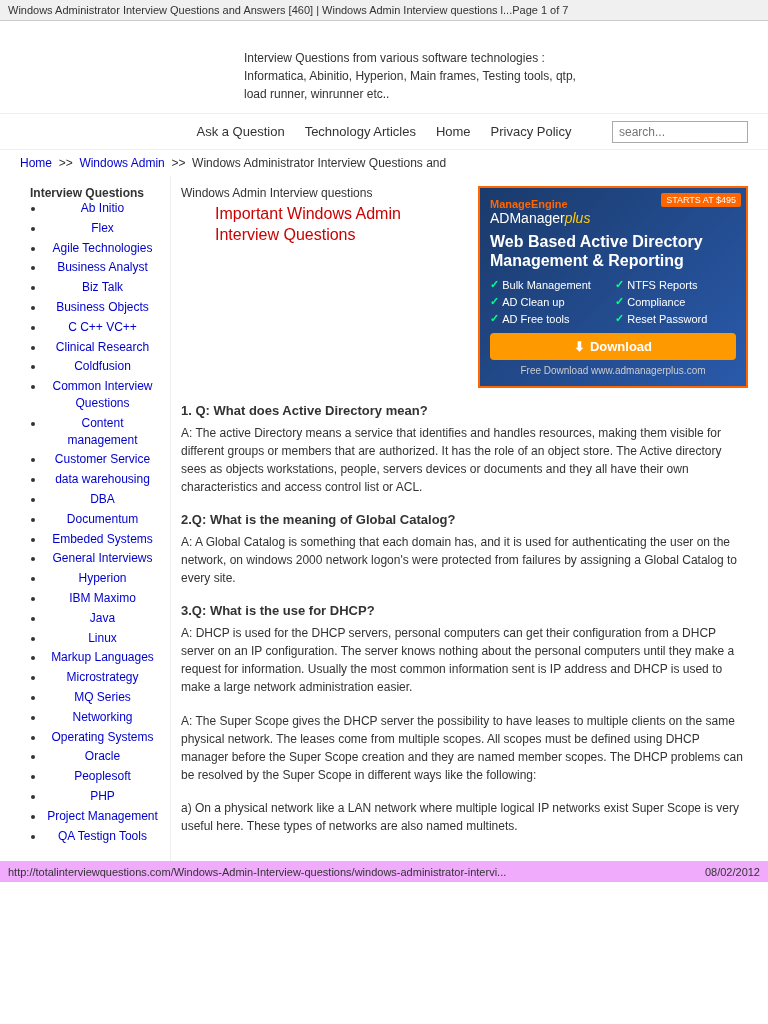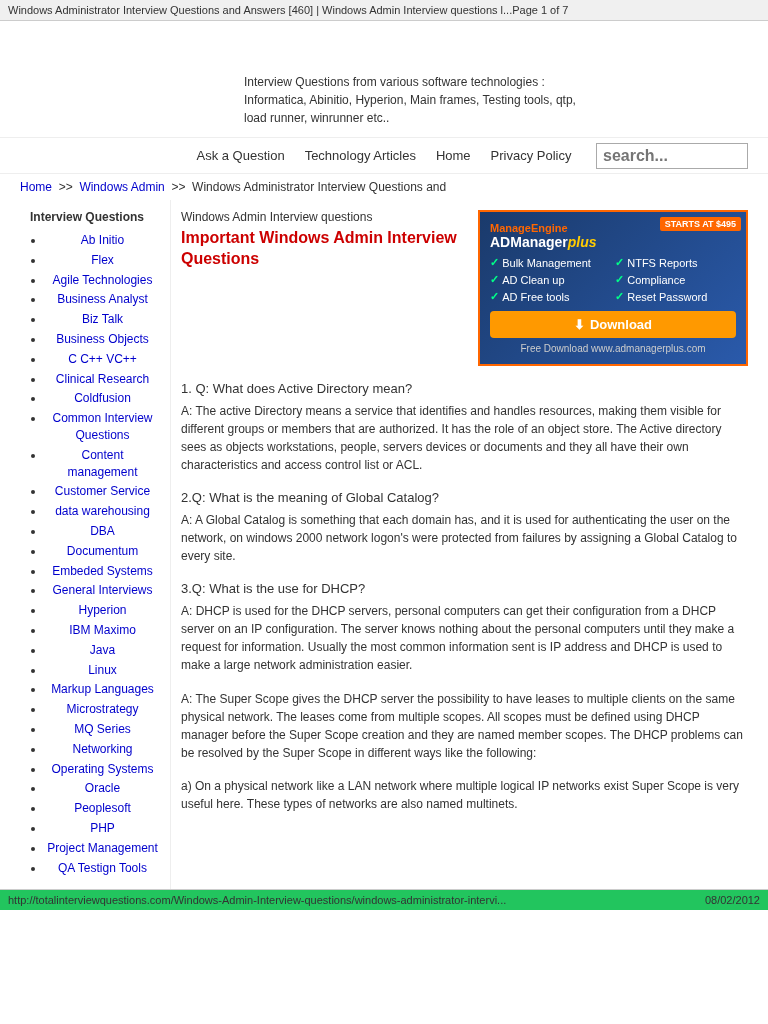--- a/index.html
+++ b/index.html
@@ -13,21 +13,20 @@
       color: #333;
       display: flex;
       justify-content: flex-start;
     }
 
     #main-wrapper { padding: 0; }
 
     #header-section {
       text-align: center;
       padding: 28px 20px 10px 20px;
-      margin-top: 24px;
     }
     #header-tagline {
       font-size: 12px;
       color: #333;
       line-height: 1.5;
       max-width: 400px;
       margin: 0 auto;
       text-align: left;
       padding-left: 60px;
     }
@@ -51,24 +50,23 @@
 
     #search-box-wrapper {
       position: absolute;
       right: 20px;
       top: 50%;
       transform: translateY(-50%);
     }
     #search-input {
       border: 1px solid #aaa;
       padding: 3px 6px;
-      font-size: 16px;
-      width: 152px;
+      font-size: 12px;
+      width: 136px;
       color: #999;
-      font-weight: bold;
     }
 
     #breadcrumb {
       padding: 6px 20px;
       font-size: 12px;
       color: #333;
     }
     #breadcrumb a { color: #00c; text-decoration: none; }
 
     #content-area {
@@ -78,21 +76,20 @@
 
     #sidebar {
       width: 160px;
       min-width: 160px;
       padding: 10px 10px 10px 20px;
       font-size: 12px;
     }
     #sidebar h4 {
       font-size: 12px;
       font-weight: bold;
-      margin-bottom: 8px;
       color: #333;
     }
     #sidebar ul {
       list-style: disc;
       padding-left: 15px;
       text-align: center;
     }
     #sidebar ul li {
       margin-bottom: 3px;
       line-height: 1.4;
@@ -127,22 +124,23 @@
       flex: 1;
     }
     #important-questions .label {
       font-size: 12px;
       margin-bottom: 4px;
       color: #333;
     }
     #important-questions h3 {
       color: #cc0000;
       font-size: 16px;
-      font-weight: bold;
+      font-weight: normal;
       line-height: 1.3;
+      margin-left: 34px;
     }
 
     #ad-banner {
       width: 270px;
       min-width: 270px;
       background: linear-gradient(135deg, #1a3a6b, #2a5aab);
       color: white;
       padding: 10px;
       font-size: 11px;
       border: 2px solid #ff6600;
@@ -195,29 +193,29 @@
     }
     #ad-banner .starts-badge {
       position: absolute;
       top: 5px;
       right: 5px;
       background: #ff6600;
       color: white;
       font-size: 9px;
       padding: 2px 5px;
       border-radius: 2px;
-      font-weight: bold;
+      font-weight: normal;
     }
 
     .question-section { margin-bottom: 16px; }
-    .question-title { font-weight: normal; font-size: 13px; margin-bottom: 6px; color: #333; }
+    .question-title { font-weight: bold; font-size: 13px; margin-bottom: 6px; color: #333; }
     .answer { font-size: 12px; line-height: 1.5; color: #333; }
 
     #footer-bar {
-      background: #22c55e;
+      background: #f0abfc;
       border-top: 1px solid #ccc;
       padding: 4px 8px;
       font-size: 11px;
       color: #333;
       display: flex;
       justify-content: space-between;
     }
   </style>
 </head>
 <body>
@@ -298,23 +296,24 @@
         <div id="important-questions">
           <p class="label">Windows Admin Interview questions</p>
           <h3>Important Windows Admin Interview Questions</h3>
         </div>
 
         <div id="ad-banner">
           <div class="starts-badge">STARTS AT $495</div>
           <div class="ad-header">
             <span style="font-size:11px; font-weight:bold; color:white;">
               <span style="color:#ff6600;">ManageEngine</span><br>
-              <span style="font-size:14px; font-weight:bold;">ADManager<span style="color:#ffcc00; font-style:italic;">plus</span></span>
+              <span style="font-size:14px; font-weight:normal;">ADManager<span style="color:#ffcc00; font-style:italic;">plus</span></span>
             </span>
           </div>
+          <div class="ad-title">Web Based Active Directory Management &amp; Reporting</div>
           <div class="ad-features">
             <div class="feature-item"><span class="check">✓</span> Bulk Management</div>
             <div class="feature-item"><span class="check">✓</span> NTFS Reports</div>
             <div class="feature-item"><span class="check">✓</span> AD Clean up</div>
             <div class="feature-item"><span class="check">✓</span> Compliance</div>
             <div class="feature-item"><span class="check">✓</span> AD Free tools</div>
             <div class="feature-item"><span class="check">✓</span> Reset Password</div>
           </div>
           <div class="download-btn">
             <span>⬇</span>

